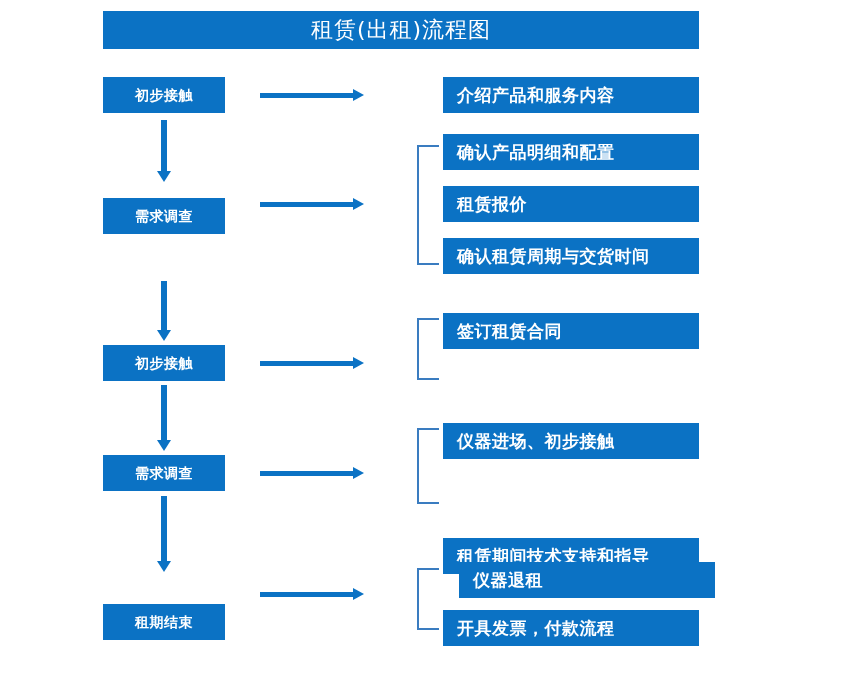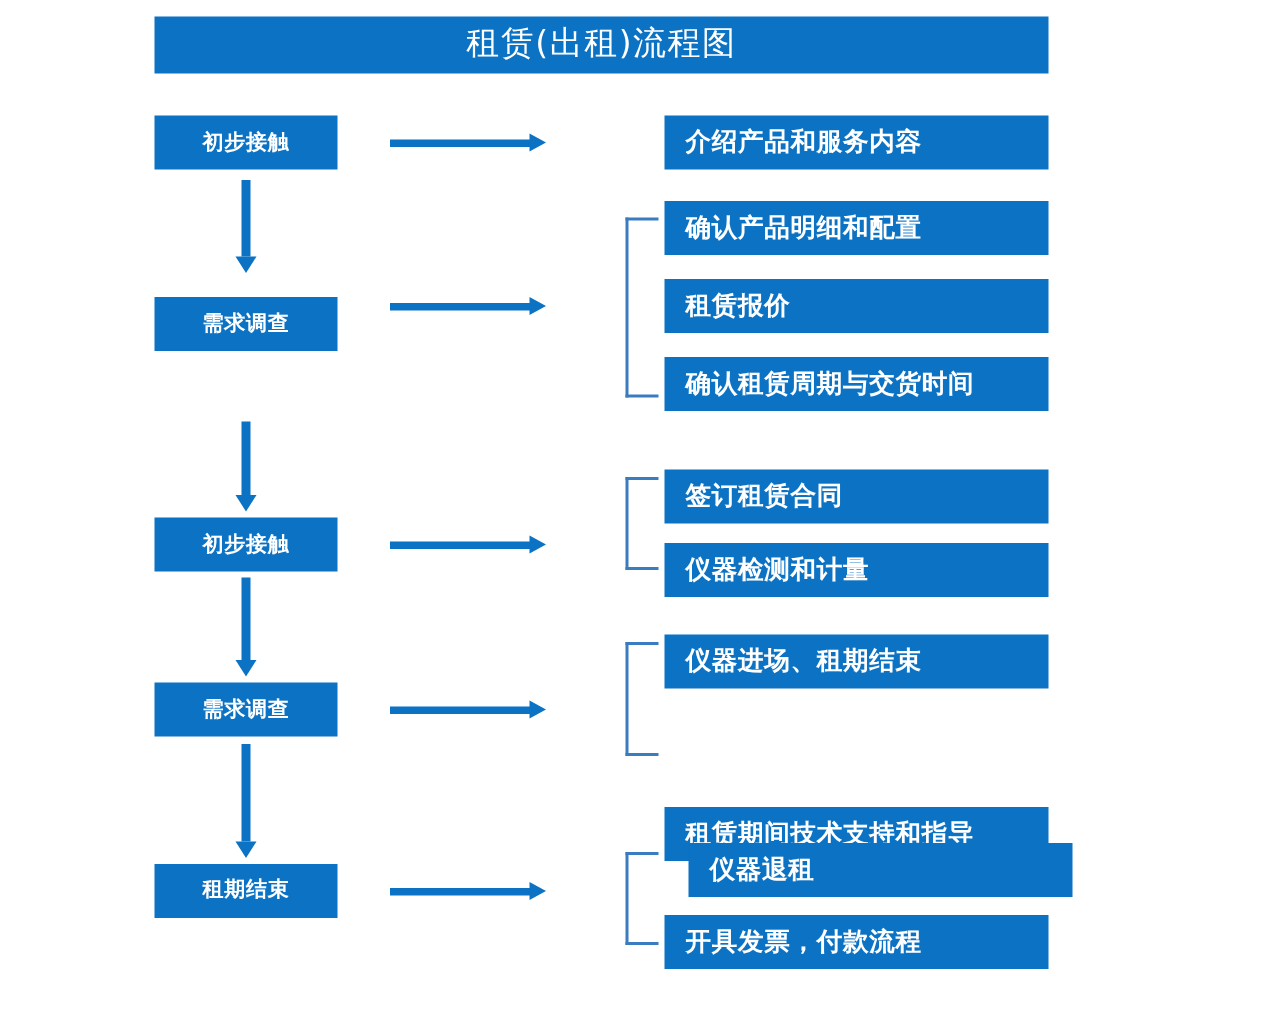--- a/index.html
+++ b/index.html
@@ -148,21 +148,21 @@
   </div>
   <div class="box stage" style="top:198px;align-items:center;">
     <span class="box-text">需求调查</span>
   </div>
   <div class="box stage" style="top:345px;">
     <span class="box-text">初步接触</span>
   </div>
   <div class="box stage" style="top:455px;">
     <span class="box-text">需求调查</span>
   </div>
-  <div class="box stage" style="top:576px;font-family:Liberation Serif, serif;">
+  <div class="box stage" style="top:604px;">
     <span class="box-text">租期结束</span>
   </div>
 
   <div class="v-arrow" style="left:157px; top:120px; height:62px;">
     <div class="shaft" style="height:51px;"></div>
     <div class="head" style="top:51px;"></div>
   </div>
   <div class="v-arrow" style="left:157px; top:281px; height:60px;">
     <div class="shaft" style="height:49px;"></div>
     <div class="head" style="top:49px;"></div>
@@ -210,25 +210,22 @@
   </div>
   <div class="box detail" style="top:134px;">
     <span class="box-text">确认产品明细和配置</span>
   </div>
   <div class="box detail" style="top:313px;">
     <span class="box-text">签订租赁合同</span>
   </div>
   <div class="box detail" style="top:238px;">
     <span class="box-text">确认租赁周期与交货时间</span>
   </div>
-  <div class="box detail" style="top:362px;">
-    <span class="box-text">仪器检测和计量</span>
-  </div>
   <div class="box detail" style="top:423px;">
-    <span class="box-text">仪器进场、租期结束</span>
+    <span class="box-text">仪器进场、初步接触</span>
   </div>
   <div class="box detail" style="top:490px;margin-top:48px;">
     <span class="box-text">租赁期间技术支持和指导</span>
   </div>
   <div class="box detail" style="top:562px;margin-left:16px;">
     <span class="box-text">仪器退租</span>
   </div>
   <div class="box detail" style="top:610px;">
     <span class="box-text">开具发票，付款流程</span>
   </div>

